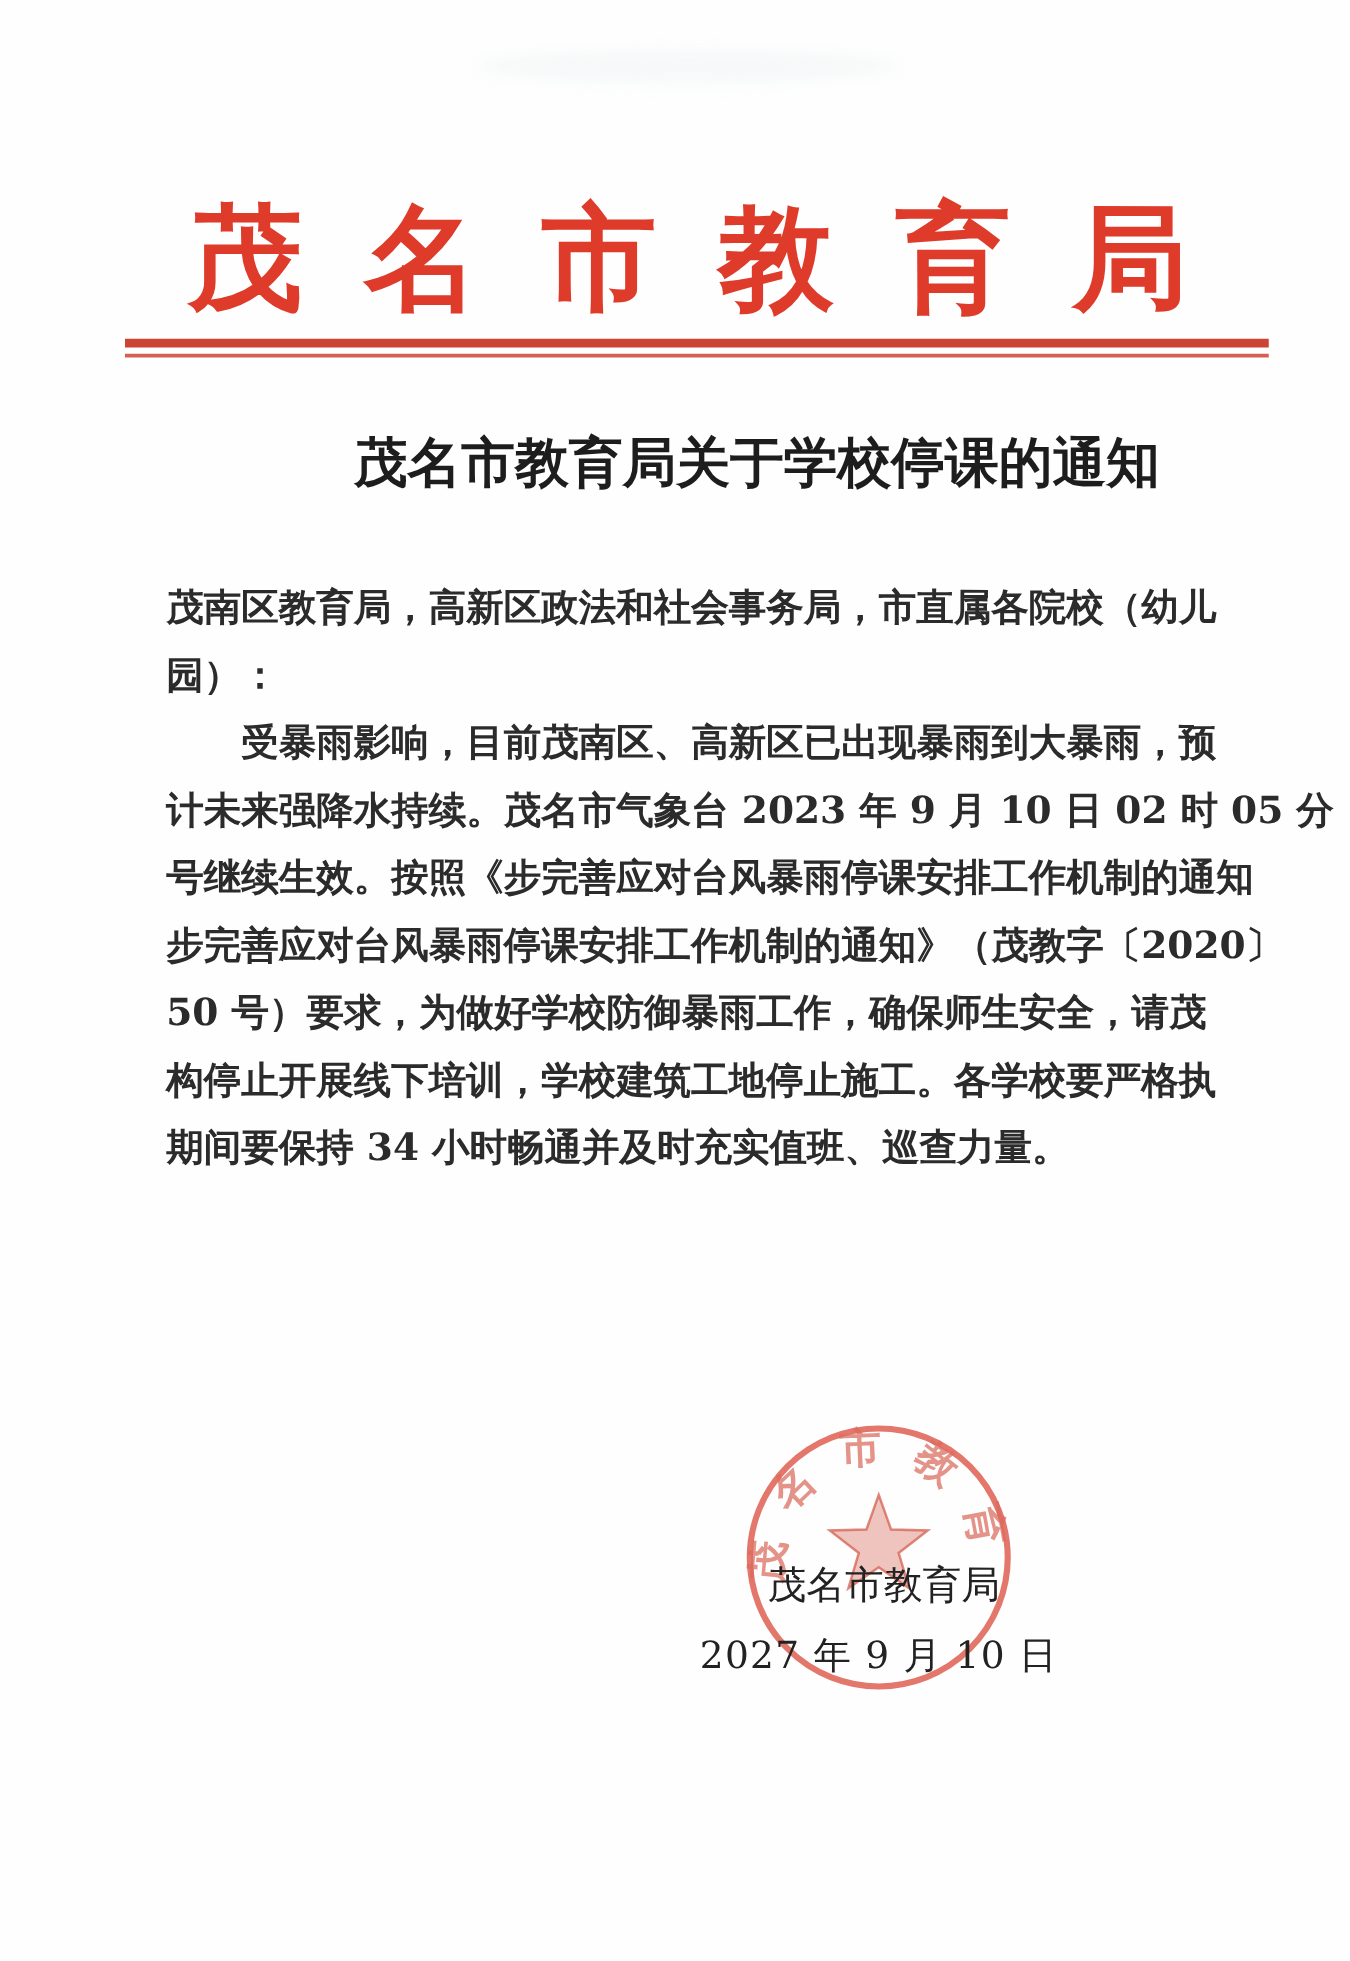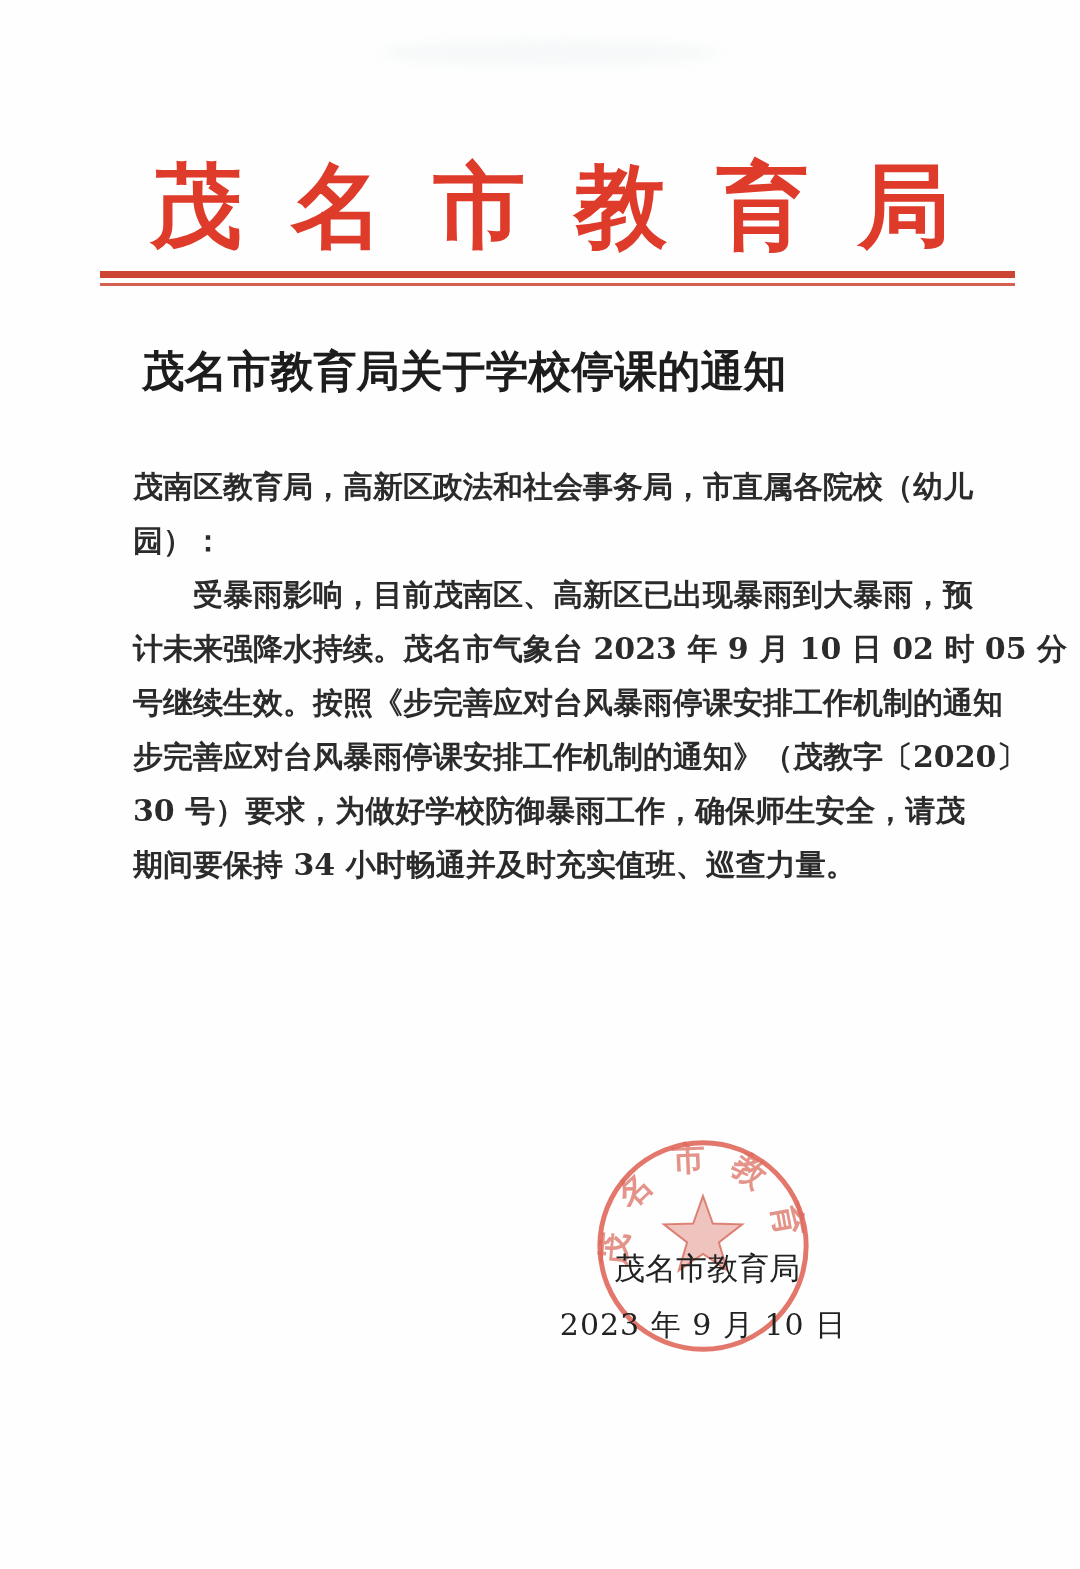--- a/index.html
+++ b/index.html
@@ -31,21 +31,21 @@
     position:absolute;left:100px;top:271px;width:915px;height:7px;
     background:var(--rule-red,#cc4434);
   }
   .rule-thin{
     position:absolute;left:100px;top:283px;width:915px;height:3px;
     background:var(--rule-red,#cc4434);opacity:.85;
   }
   
   .doc-title{
     position:absolute;left:0;top:346px;width:928px;
-    text-align:center;
+    text-align:right;
     font-size:43px;font-weight:bold;line-height:50px;
     color:#1d1d1d;
   }
   
   .body-block{
     position:absolute;left:133px;top:460px;width:817px;
     color:var(--text-black,#2b2b2b);
     z-index:2;
   }
   .line{
@@ -95,29 +95,30 @@
 
   <div class="doc-title">茂名市教育局关于学校停课的通知</div>
 
   <div class="body-block">
     <div class="line">茂南区教育局，高新区政法和社会事务局，市直属各院校（幼儿</div>
     <div class="line short">园）：</div>
     <div class="line indent">受暴雨影响，目前茂南区、高新区已出现暴雨到大暴雨，预</div>
     <div class="line">计未来强降水持续。茂名市气象台 2023 年 9 月 10 日 02 时 05 分</div>
     <div class="line">号继续生效。按照《步完善应对台风暴雨停课安排工作机制的通知</div>
     <div class="line">步完善应对台风暴雨停课安排工作机制的通知》（茂教字〔2020〕</div>
-    <div class="line">30 号）要求，为做好学校防御暴雨工作，确保师生安全，请茂</div>
+    <div class="line">50 号）要求，为做好学校防御暴雨工作，确保师生安全，请茂</div>
+    <div class="line">构停止开展线下培训，学校建筑工地停止施工。各学校要严格执</div>
     <div class="line short">期间要保持 34 小时畅通并及时充实值班、巡查力量。</div>
   </div>
 
   <svg class="seal" viewBox="0 0 230 230" xmlns="http://www.w3.org/2000/svg">
     <circle cx="115" cy="115" r="105" fill="none" stroke="var(--seal-red,#dc5546)" stroke-width="5" opacity="0.8"></circle>
     <polygon points="115,64 105,92.2 75.1,93 98.8,111.3 90.3,140 115,123 139.7,140 131.2,111.3 154.9,93 125,92.2" fill="#e08a7d" fill-opacity="0.5" stroke="#d4604f" stroke-opacity="0.75" stroke-width="2"></polygon>
     <path id="seal-arc" d="M 41.7 141.7 A 78 78 0 1 1 188.3 141.7" fill="none"></path>
     <text font-size="34" font-weight="bold" fill="#d96a5c" fill-opacity="0.72" style="letter-spacing:22px;font-family:'DejaVu Serif','Liberation Serif',serif;">
       <textPath href="#seal-arc" startOffset="6">茂名市教育局</textPath>
     </text>
   </svg>
 
   <div class="sig-org">茂名市教育局</div>
-  <div class="sig-date">2023 年 9 月 10 日</div>
+  <div class="sig-date">2027 年 9 月 10 日</div>
 
 </div>
 
 </body></html>

